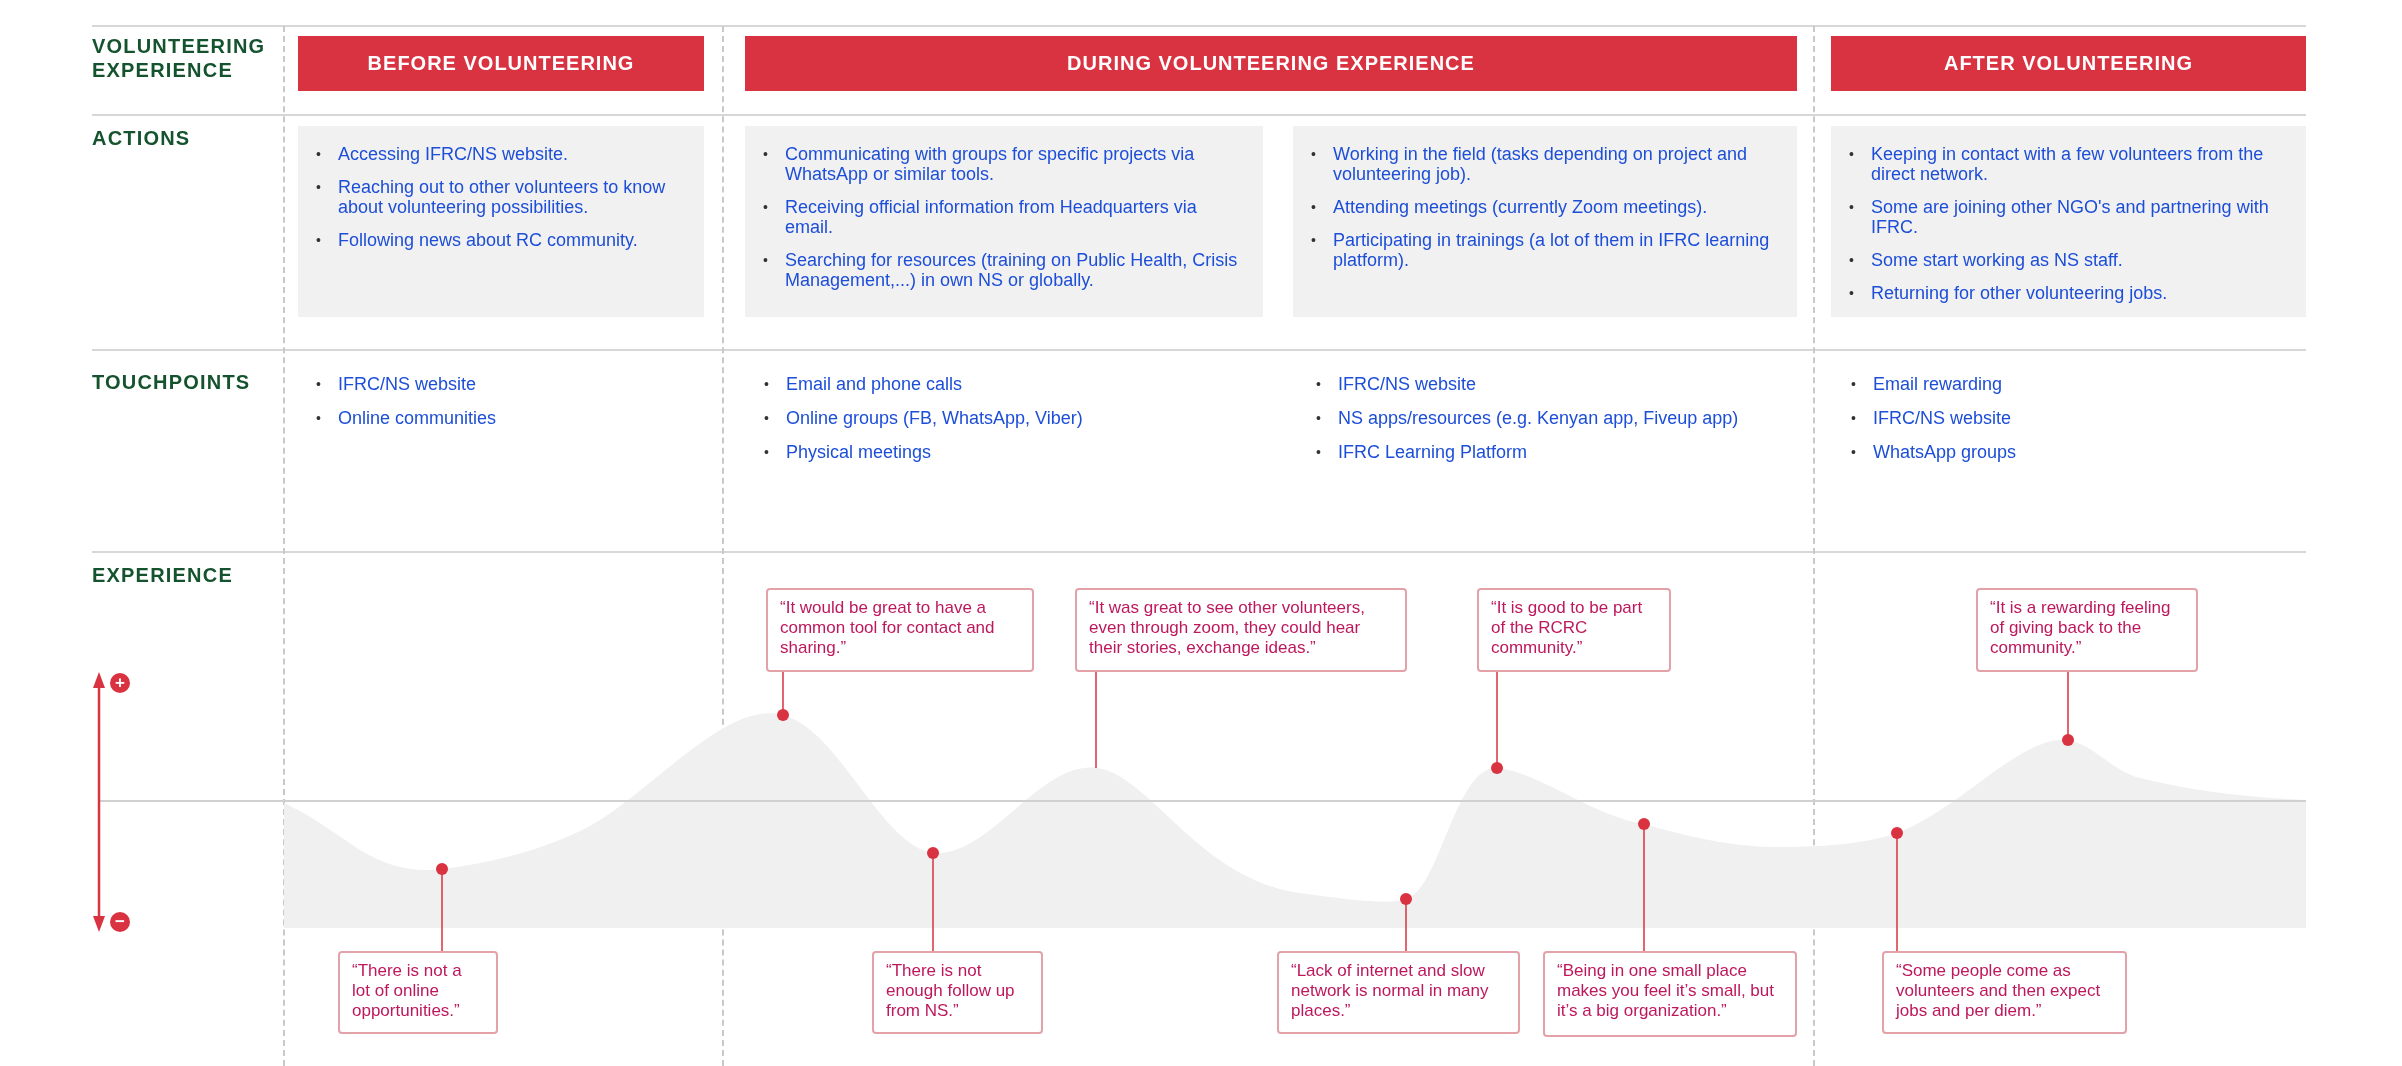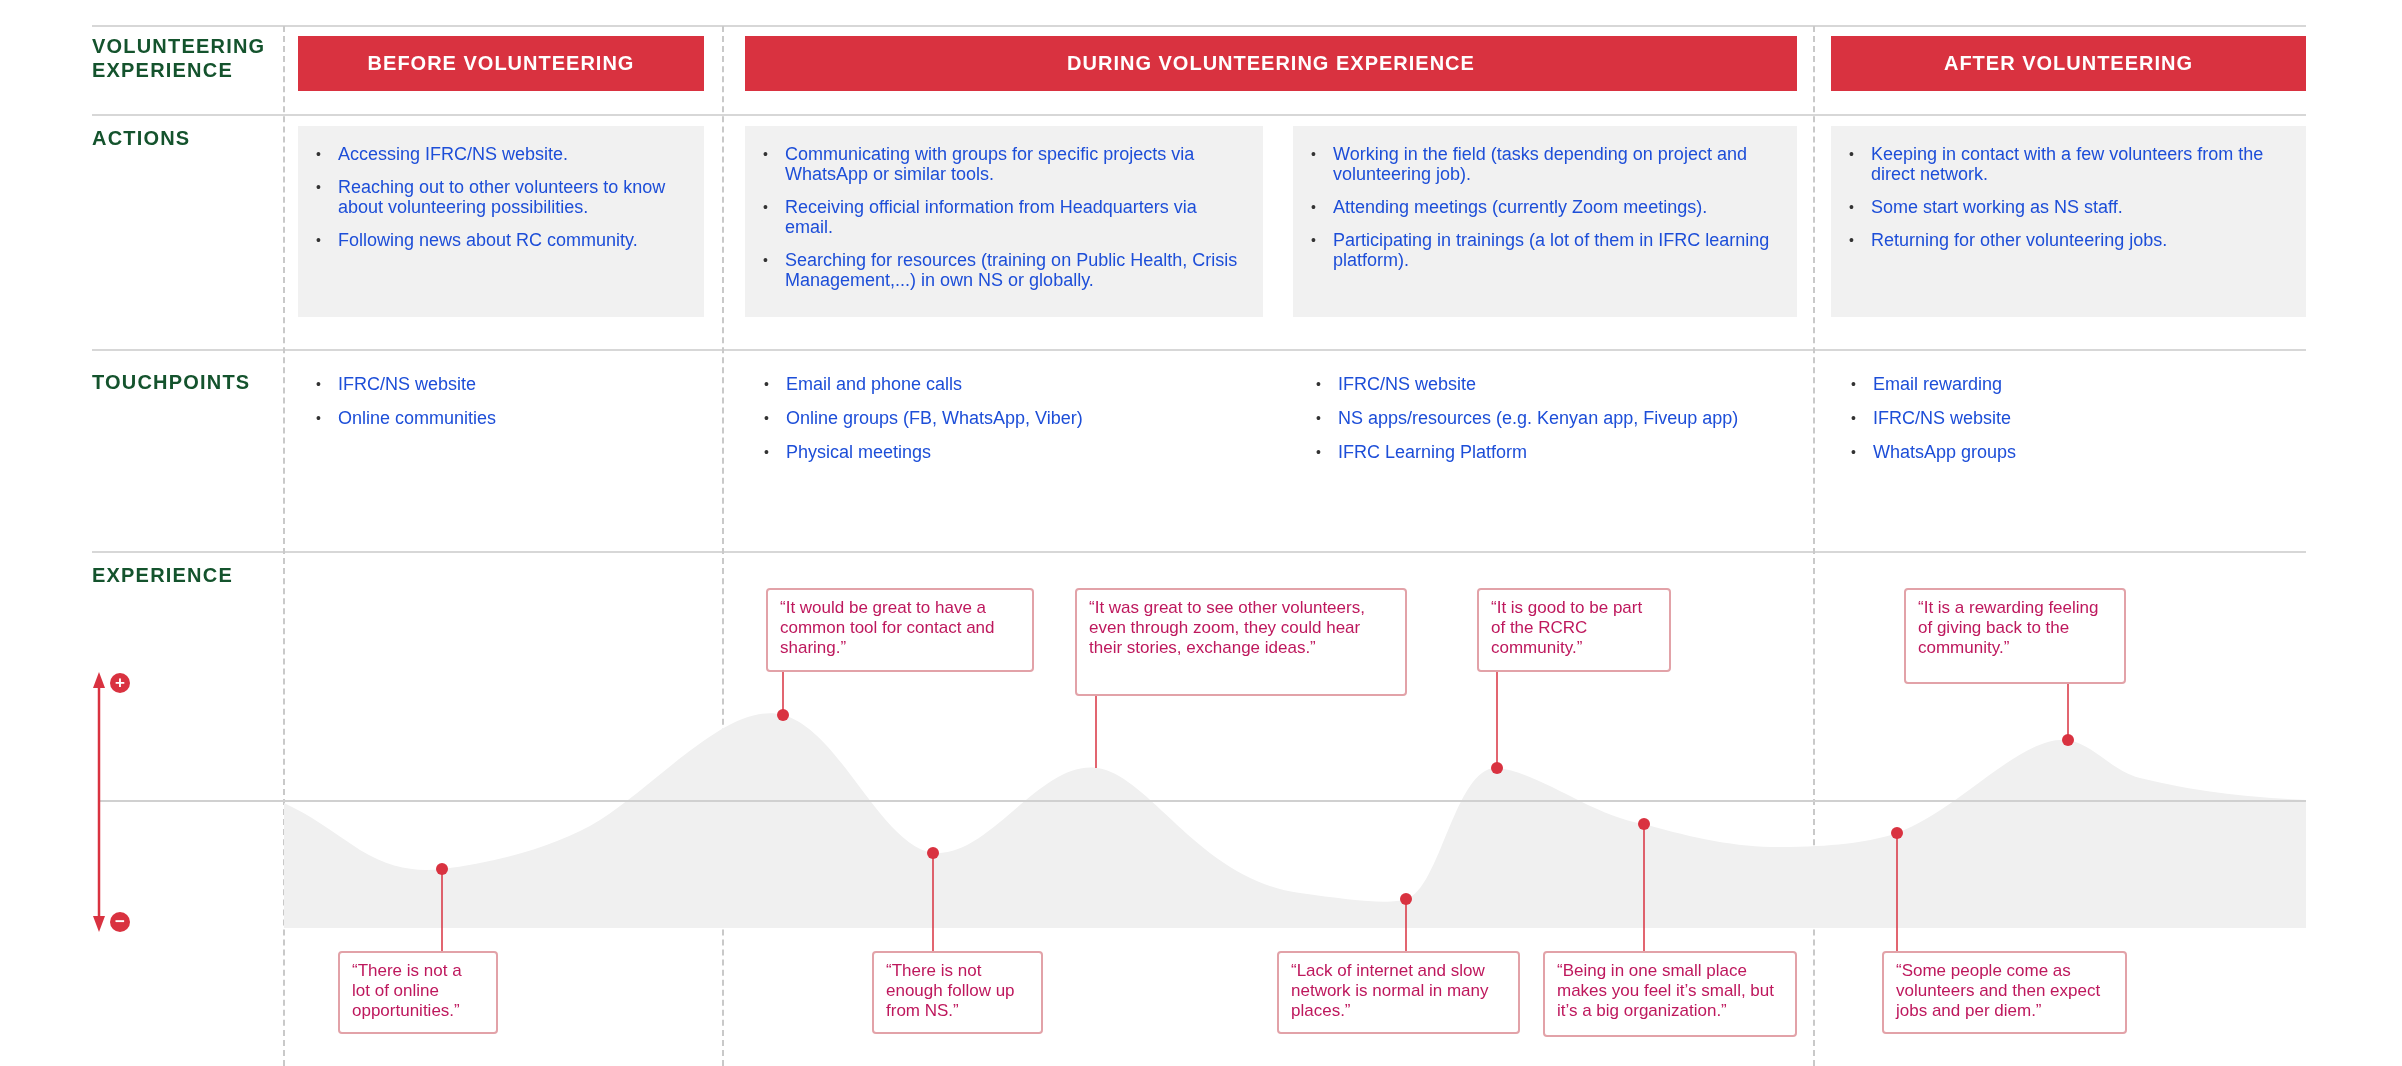--- a/index.html
+++ b/index.html
@@ -63,20 +63,21 @@
 <div class="card" style="left:1293px;top:126px;width:504px;height:191px">
   <ul class="blist">
     <li>Working in the field (tasks depending on project and volunteering job).</li>
     <li>Attending meetings (currently Zoom meetings).</li>
     <li>Participating in trainings (a lot of them in IFRC learning platform).</li>
   </ul>
 </div>
 <div class="card" style="left:1831px;top:126px;width:475px;height:191px">
   <ul class="blist">
     <li>Keeping in contact with a few volunteers from the direct network.</li>
+    <li>Some are joining other NGO's and partnering with IFRC.</li>
     <li>Some start working as NS staff.</li>
     <li>Returning for other volunteering jobs.</li>
   </ul>
 </div>
 
 <div class="tp" style="left:316px;width:380px">
   <ul class="blist">
     <li>IFRC/NS website</li>
     <li>Online communities</li>
   </ul>
@@ -150,21 +151,21 @@
     <circle cx="1644" cy="824" r="6"></circle>
     <circle cx="1897" cy="833" r="6"></circle>
     <circle cx="2068" cy="740" r="6"></circle>
   </g>
 </svg>
 
 <div class="axis-icon" style="left:110px;top:673px">+</div>
 <div class="axis-icon" style="left:110px;top:912px">−</div>
 
 <div class="quote" style="left:766px;top:588px;width:268px;height:84px">“It would be great to have a common tool for contact and sharing.”</div>
-<div class="quote" style="left:1075px;top:588px;width:332px;height:108px">“It was great to see other volunteers, even through zoom, they could hear their stories, exchange ideas.”</div>
+<div class="quote" style="left:1075px;top:588px;width:332px;height:84px">“It was great to see other volunteers, even through zoom, they could hear their stories, exchange ideas.”</div>
 <div class="quote" style="left:1477px;top:588px;width:194px;height:84px">“It is good to be part of the RCRC community.”</div>
-<div class="quote" style="left:1904px;top:588px;width:222px;height:96px">“It is a rewarding feeling of giving back to the community.”</div>
+<div class="quote" style="left:1976px;top:588px;width:222px;height:84px">“It is a rewarding feeling of giving back to the community.”</div>
 
 <div class="quote" style="left:338px;top:951px;width:160px;height:83px">“There is not a lot of online opportunities.”</div>
 <div class="quote" style="left:872px;top:951px;width:171px;height:83px">“There is not enough follow up from NS.”</div>
 <div class="quote" style="left:1277px;top:951px;width:243px;height:83px">“Lack of internet and slow network is normal in many places.”</div>
 <div class="quote" style="left:1543px;top:951px;width:254px;height:86px">“Being in one small place makes you feel it’s small, but it’s a big organization.”</div>
 <div class="quote" style="left:1882px;top:951px;width:245px;height:83px">“Some people come as volunteers and then expect jobs and per diem.”</div>
 
 </body></html>

